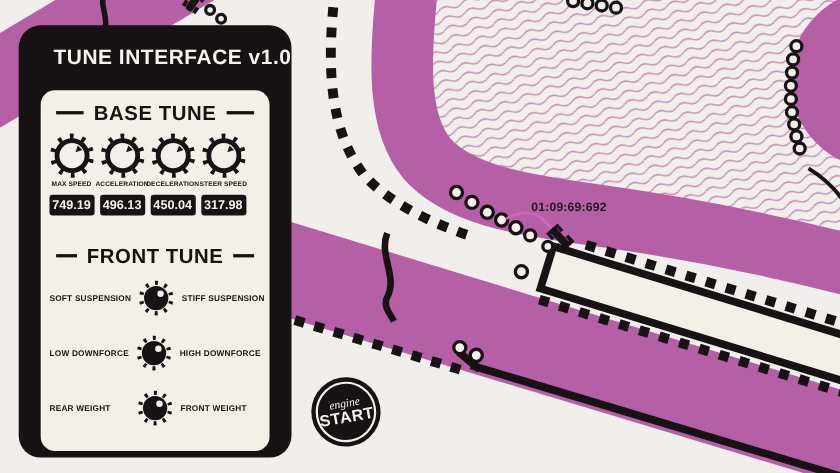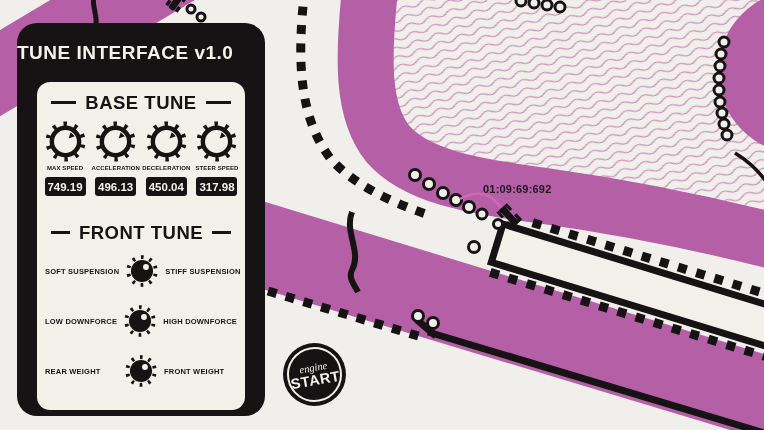--- a/index.html
+++ b/index.html
@@ -19,29 +19,29 @@
   .ring{fill:var(--background);stroke:var(--panel);stroke-width:3}
   .trail-stroke{stroke:var(--trail);fill:none}
 
   
   .lap-timer{position:absolute;left:483px;top:183px;z-index:1;
     font-size:11px;font-weight:bold;letter-spacing:.2px;color:var(--timer-text)}
 
   
   .panel{position:absolute;left:17px;top:23px;width:248px;height:393px;z-index:2;
     background:var(--panel);border-radius:20px;display:flex;flex-direction:column}
-  .panel-header{height:59px;display:flex;align-items:center;justify-content:flex-start}
+  .panel-header{height:59px;display:flex;align-items:center;justify-content:flex-end}
   .panel-title{color:var(--text-light);font-size:19px;font-weight:bold;letter-spacing:.5px}
   .panel-body{flex:1;margin:0 20px 6px;background:var(--panel-bg);border-radius:13px;
     padding-top:9px;color:var(--panel);overflow:hidden}
   .section-heading{display:flex;align-items:center;height:23px;margin:0 14px}
   .section-heading .rule{flex:1;height:3.5px;background:var(--panel)}
   .section-heading h2{font-size:18.5px;font-weight:bold;letter-spacing:.5px;padding:0 9px;white-space:nowrap}
 
-  .knob-row{display:flex;justify-content:space-between;padding:6px 5px 0}
+  .knob-row{display:flex;justify-content:flex-start;padding:6px 5px 0}
   .knob-col{width:46px;display:flex;flex-direction:column;align-items:center}
   .knob-col .knob{width:43px;height:43px;cursor:pointer}
   .knob-label{font-size:6px;font-weight:bold;margin-top:2px;white-space:nowrap;letter-spacing:.1px}
   .value-box{margin-top:6px;width:41px;height:19px;background:var(--panel);border-radius:3px;
     color:var(--text-light);font-size:11.5px;font-weight:bold;display:flex;align-items:center;justify-content:center}
 
   .fine-heading{margin-top:25px}
   .fine-rows{padding:2px 8px 0}
   .fine-row{display:flex;align-items:center;height:50px}
   .fine-row .knob{width:38px;height:38px;flex:0 0 38px;margin:0 4px;cursor:pointer}

